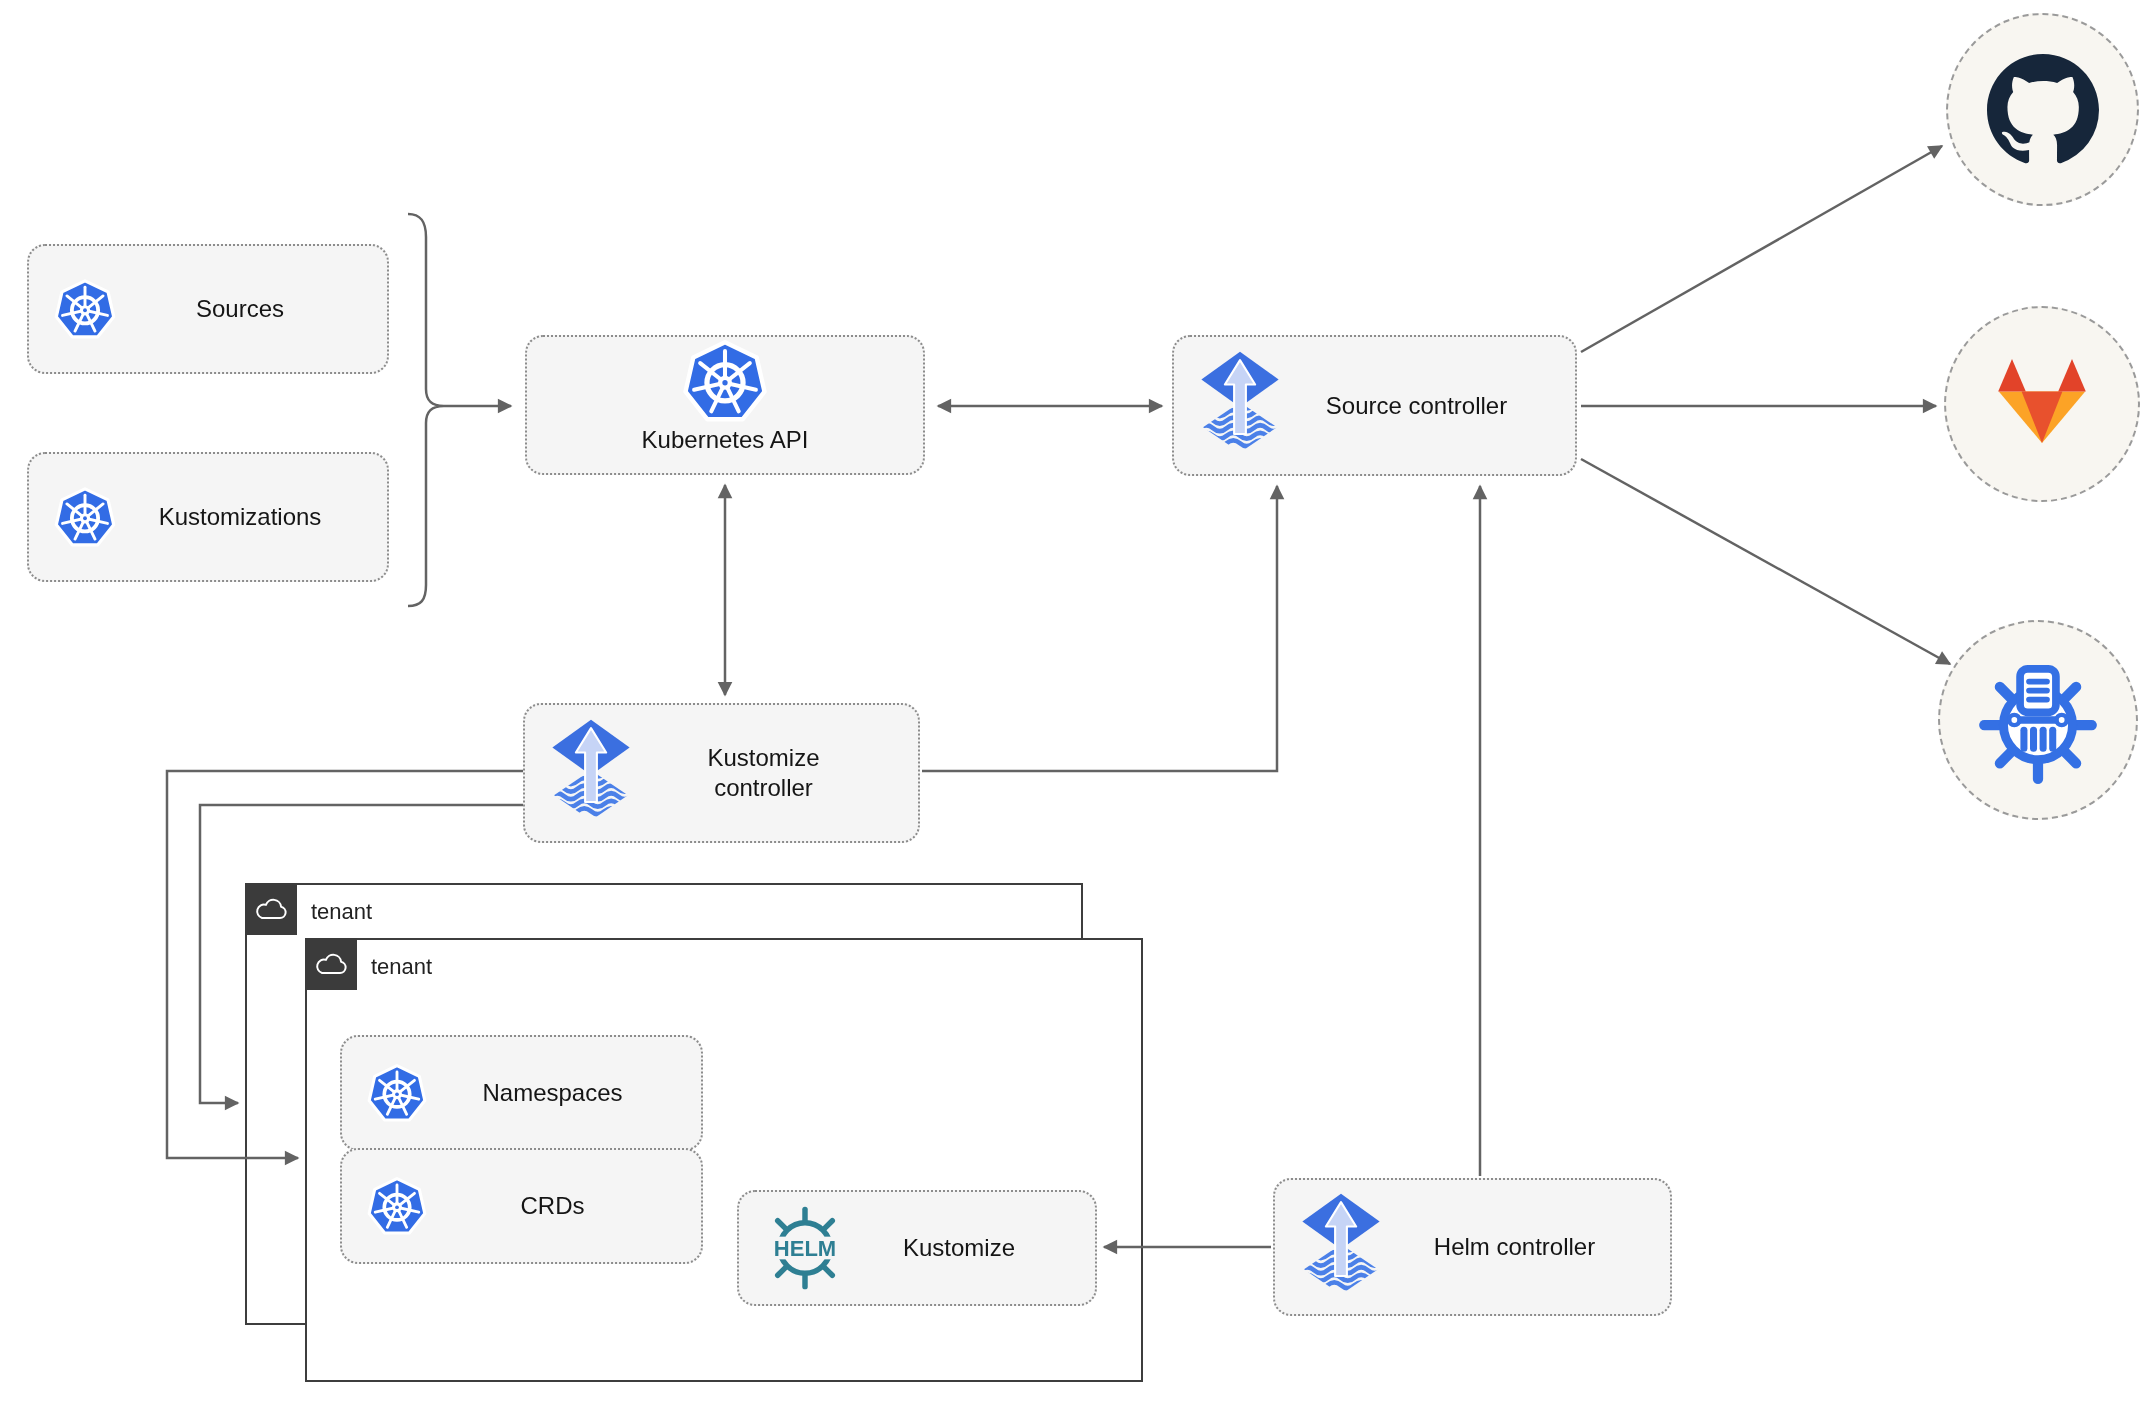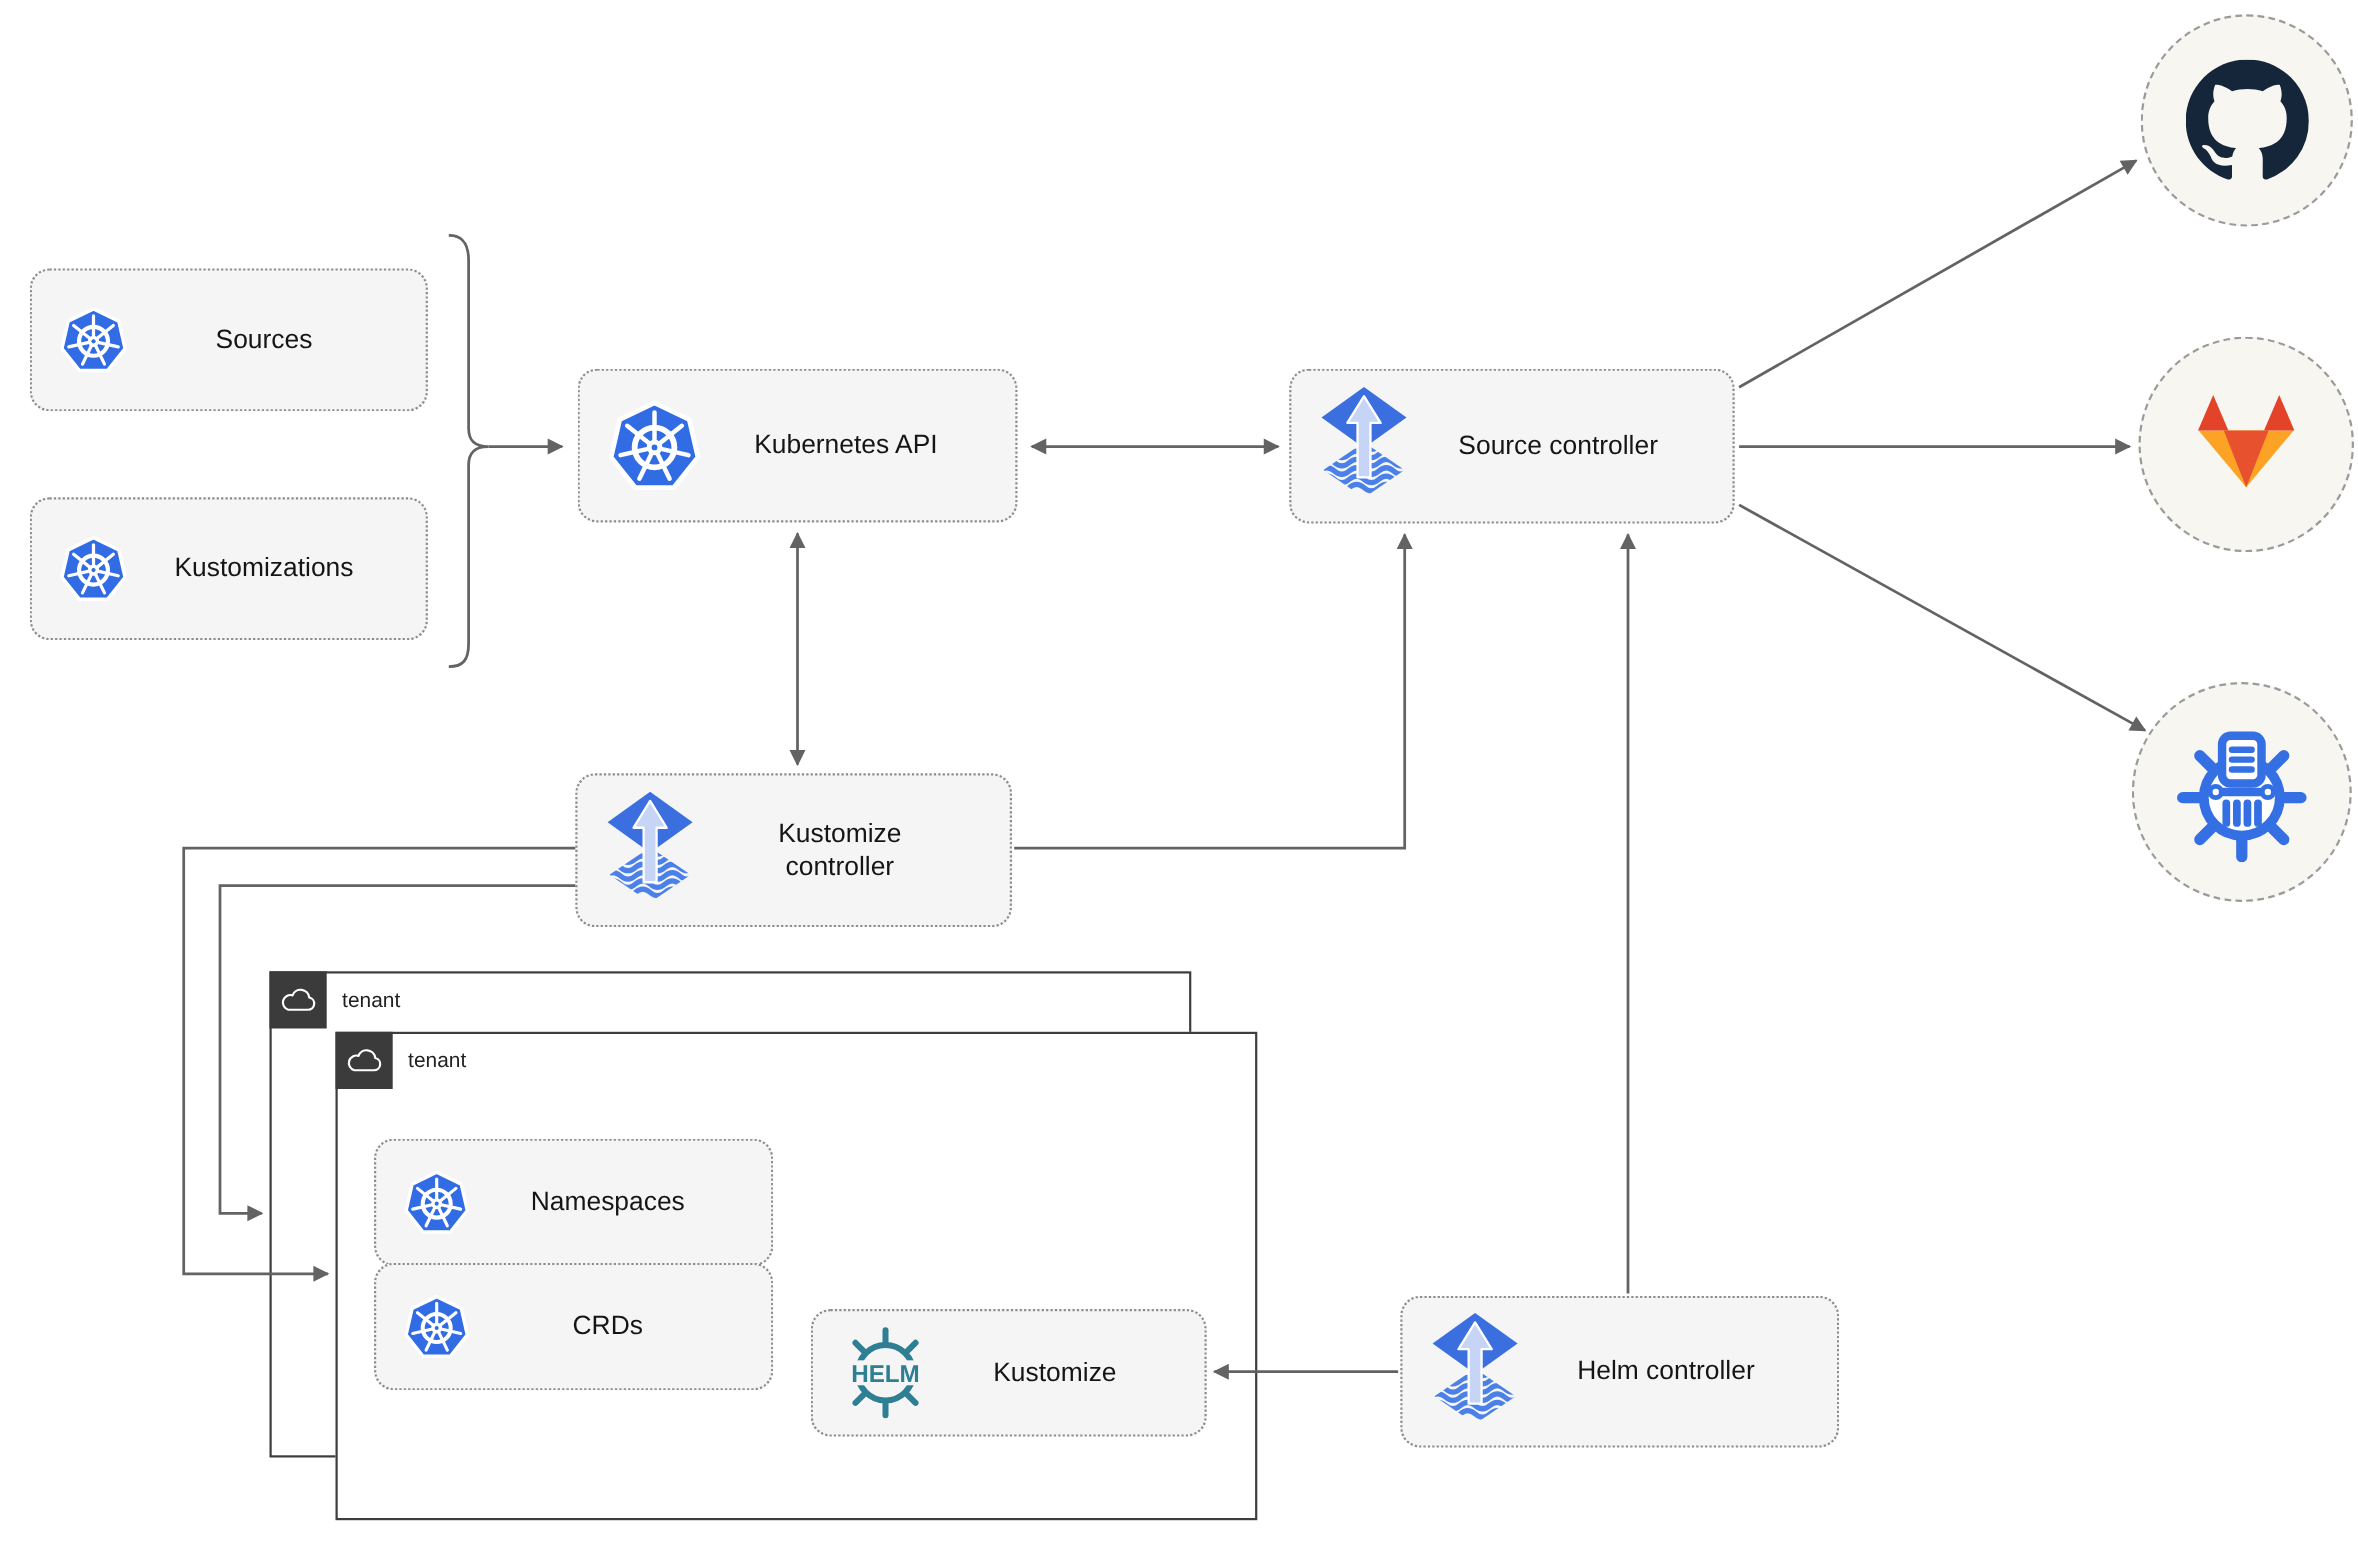--- a/index.html
+++ b/index.html
@@ -46,21 +46,21 @@
   .tenant .badge{
     position:absolute;
     top:-2px;left:-2px;
     width:52px;height:52px;
     background:#3b3b3b;
     display:flex;align-items:center;justify-content:center;
   }
   .tenant .tlabel{
     position:absolute;
     top:14px;left:64px;
-    font-size:19px;
+    font-size:22px;
     color:#222222;
   }
 
   #connector-layer{
     position:absolute;top:0;left:0;width:2144px;height:1407px;
     pointer-events:none;z-index:60;
   }
   .conn{stroke:#636363;stroke-width:2.5;fill:none;}
 </style>
 </head>
@@ -185,21 +185,21 @@
     <div class="lbl">Sources</div>
   </div>
 
   <div class="node" style="left:27px;top:452px;width:362px;height:130px;">
     <svg class="icon" width="64" height="64">
         <use href="#sym-k8s"></use>
       </svg>
     <div class="lbl">Kustomizations</div>
   </div>
 
-  <div class="node" style="left:525px;top:335px;width:400px;height:140px;">
+  <div class="node" style="left:525px;top:335px;width:400px;height:140px;flex-direction:column;">
     <svg class="icon" width="88" height="88">
         <use href="#sym-k8s"></use>
       </svg>
     <div class="lbl">Kubernetes API</div>
   </div>
 
   <div class="node" style="left:1172px;top:335px;width:405px;height:141px;">
     <svg class="icon" width="84" height="111">
         <use href="#sym-flux"></use>
       </svg>

